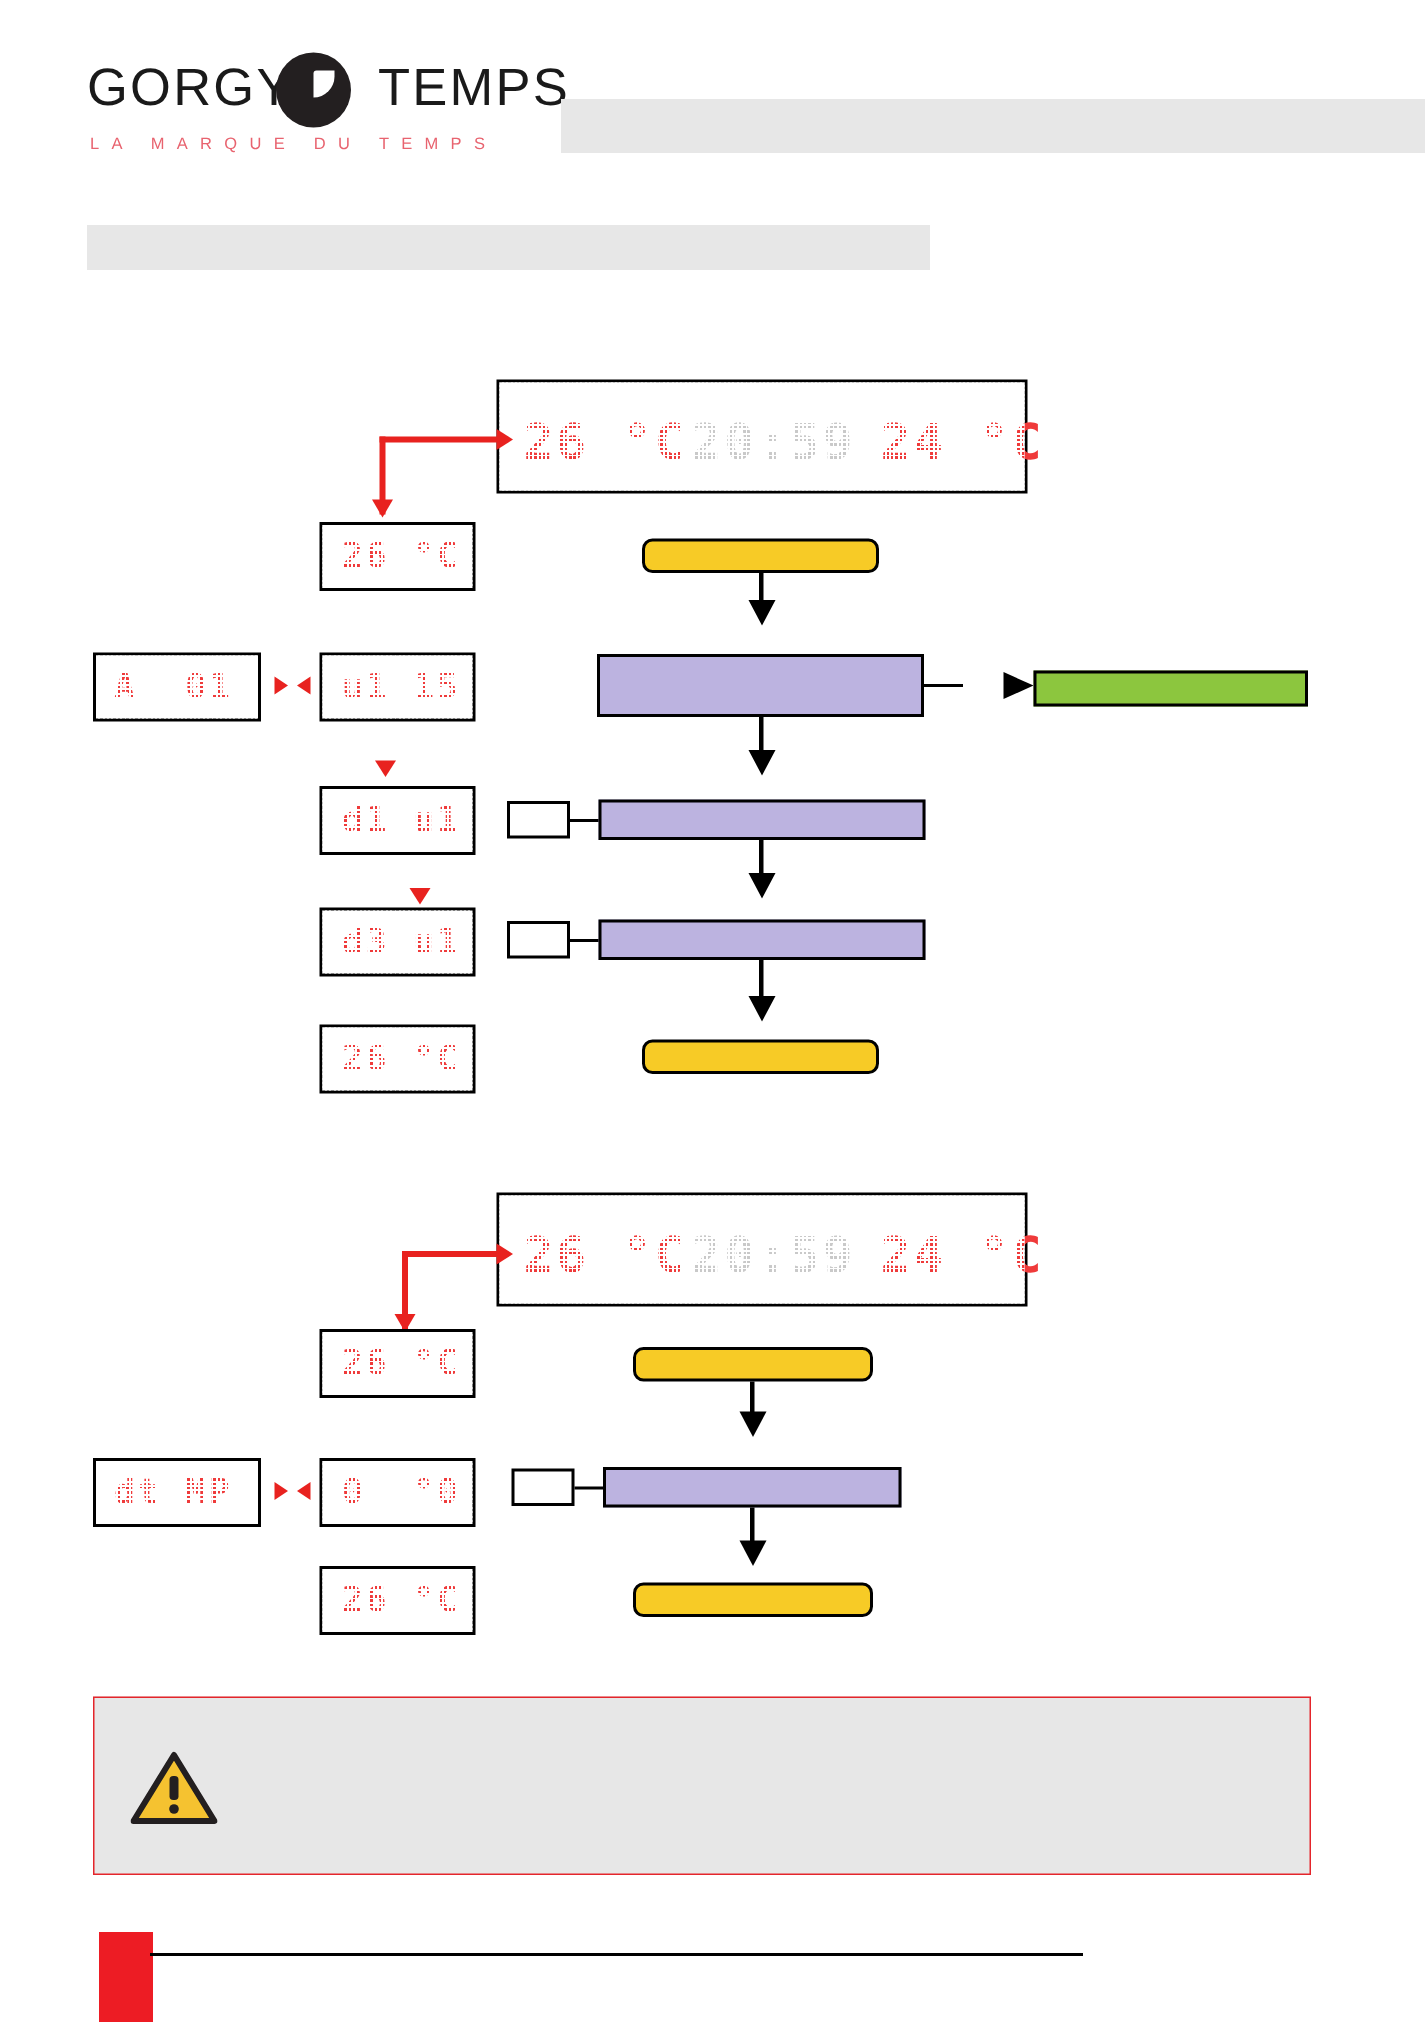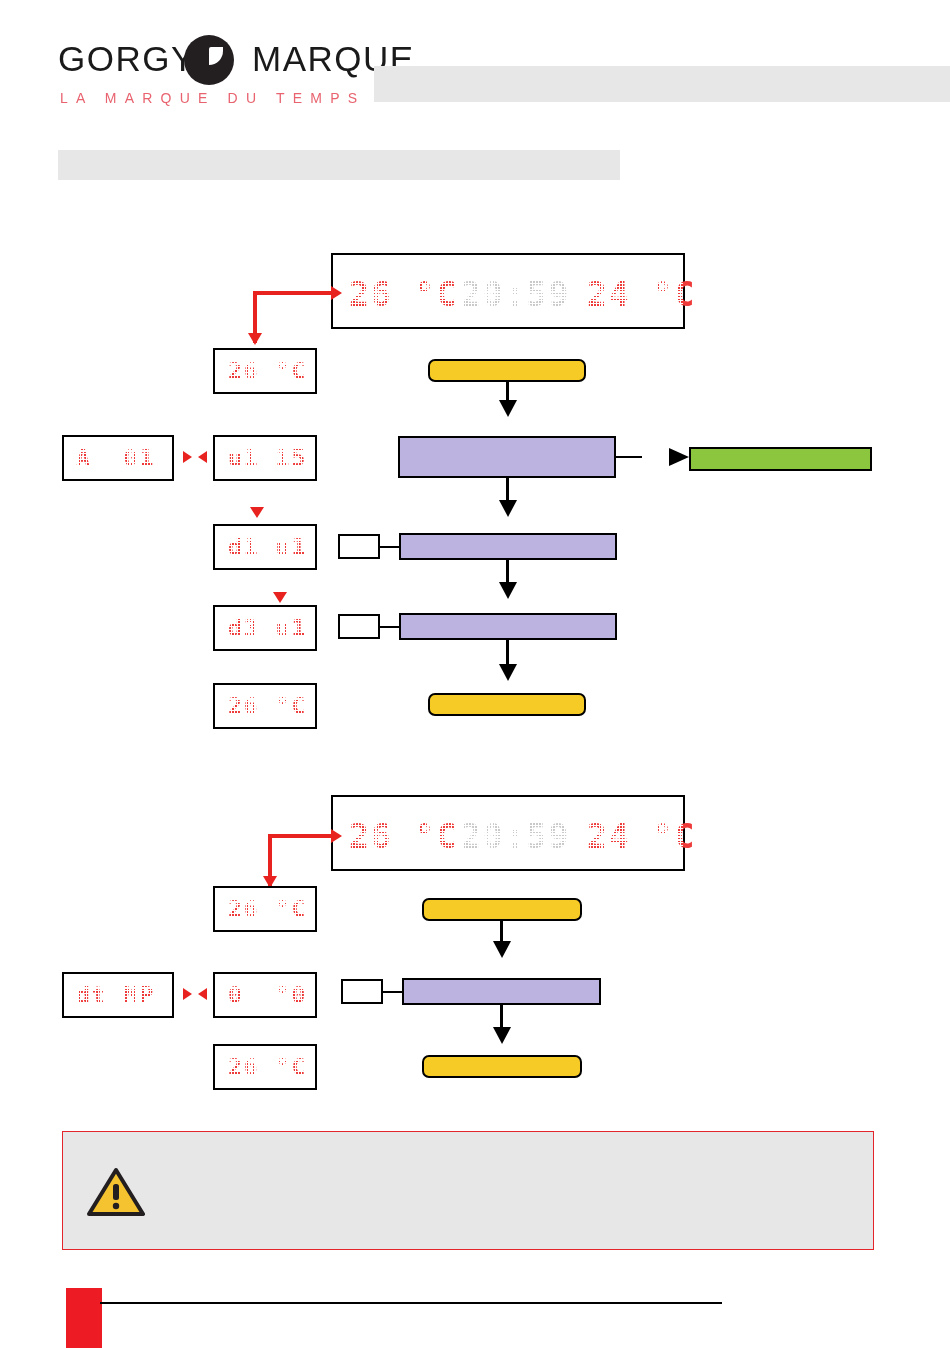--- a/index.html
+++ b/index.html
@@ -32,21 +32,21 @@
   }
   #logo-mark::after {
     content: ""; position: absolute;
     left: 25px; top: 12px; width: 14px; height: 18px;
     background: #ffffff;
     border-top-left-radius: 2px;
     border-bottom-right-radius: 14px;
   }
   #logo-tagline {
     position: absolute; left: 2px; top: 52px;
-    font-size: 14px; letter-spacing: 8.2px; color: #e8636f;
+    font-size: 11px; letter-spacing: 8.2px; color: #e8636f;
     font-weight: 400; white-space: nowrap;
   }
 
   #header-band {
     position: absolute; left: 374px; top: 66px;
     width: 576px; height: 36px;
     background: #e7e7e7;
   }
 
   #section-band {
@@ -184,21 +184,21 @@
 </style>
 </head>
 <body>
 
 <div id="header">
 
   <div id="logo-block">
     <div id="logo-wordmark">
       <span class="logo-word" id="logo-word-left">GORGY</span>
       <span id="logo-mark"></span>
-      <span class="logo-word" id="logo-word-right">MARQUE</span>
+      <span class="logo-word" id="logo-word-right">TEMPS</span>
     </div>
     <div id="logo-tagline">LA MARQUE DU TEMPS</div>
   </div>
 
   <div id="header-band"></div>
 </div>
 
 <div id="section-band"></div>
 
 <div class="led-panel display-big" style="left:331px; top:253px;">

